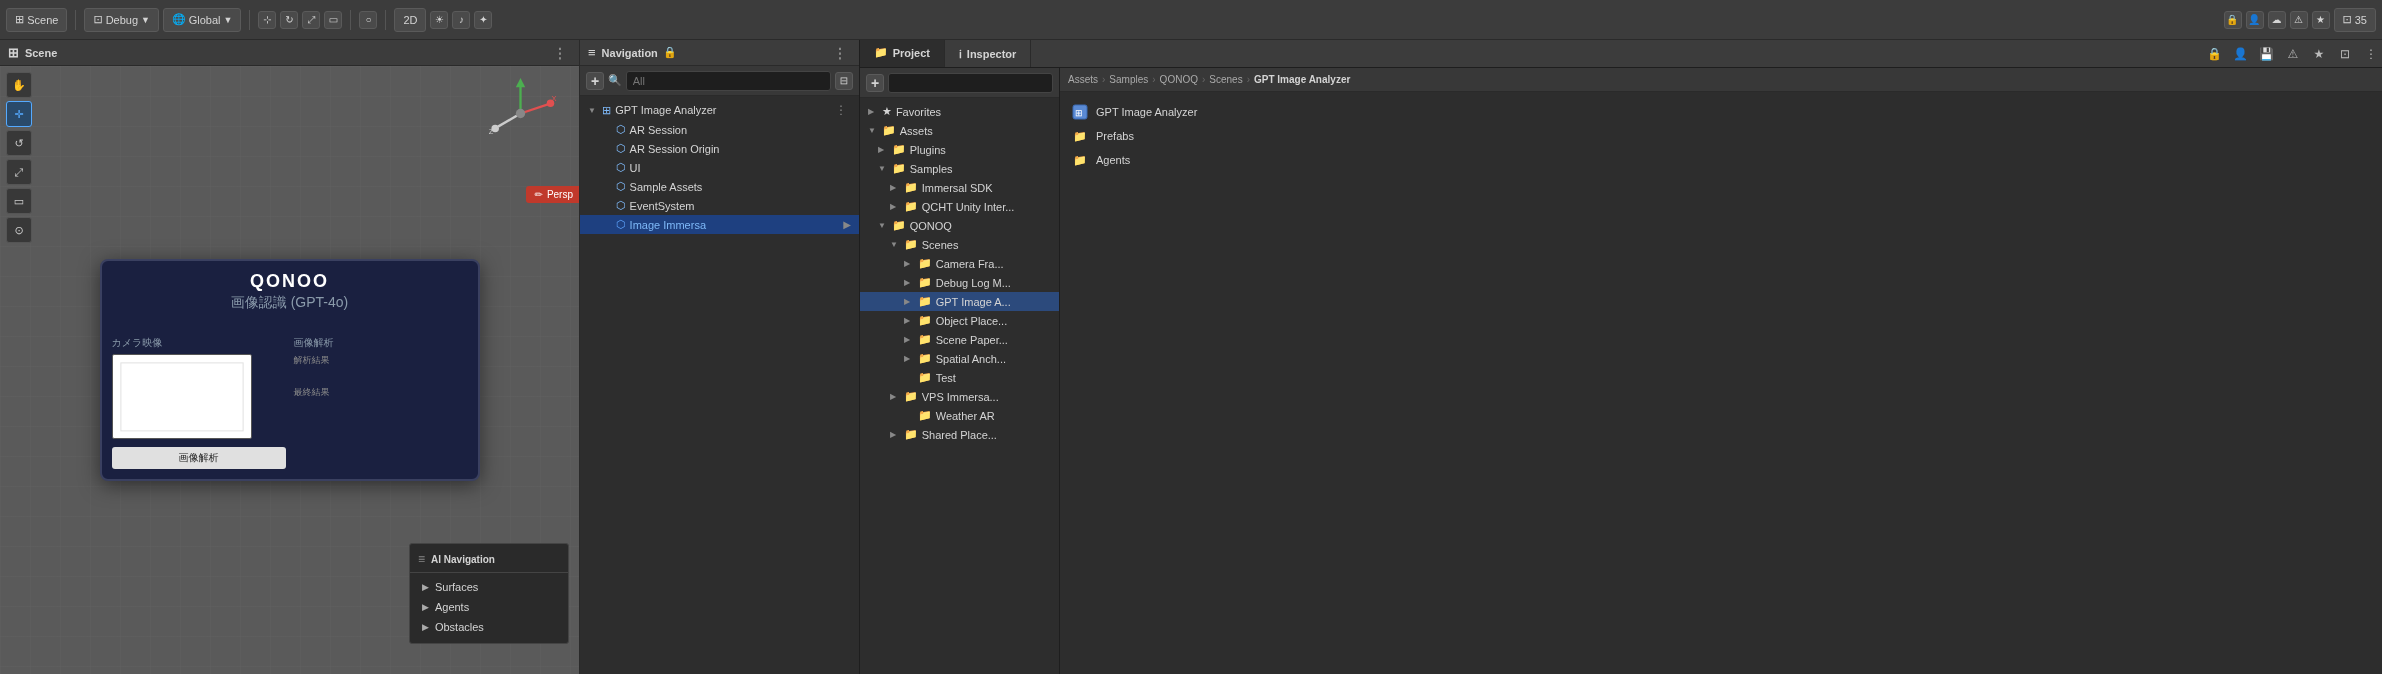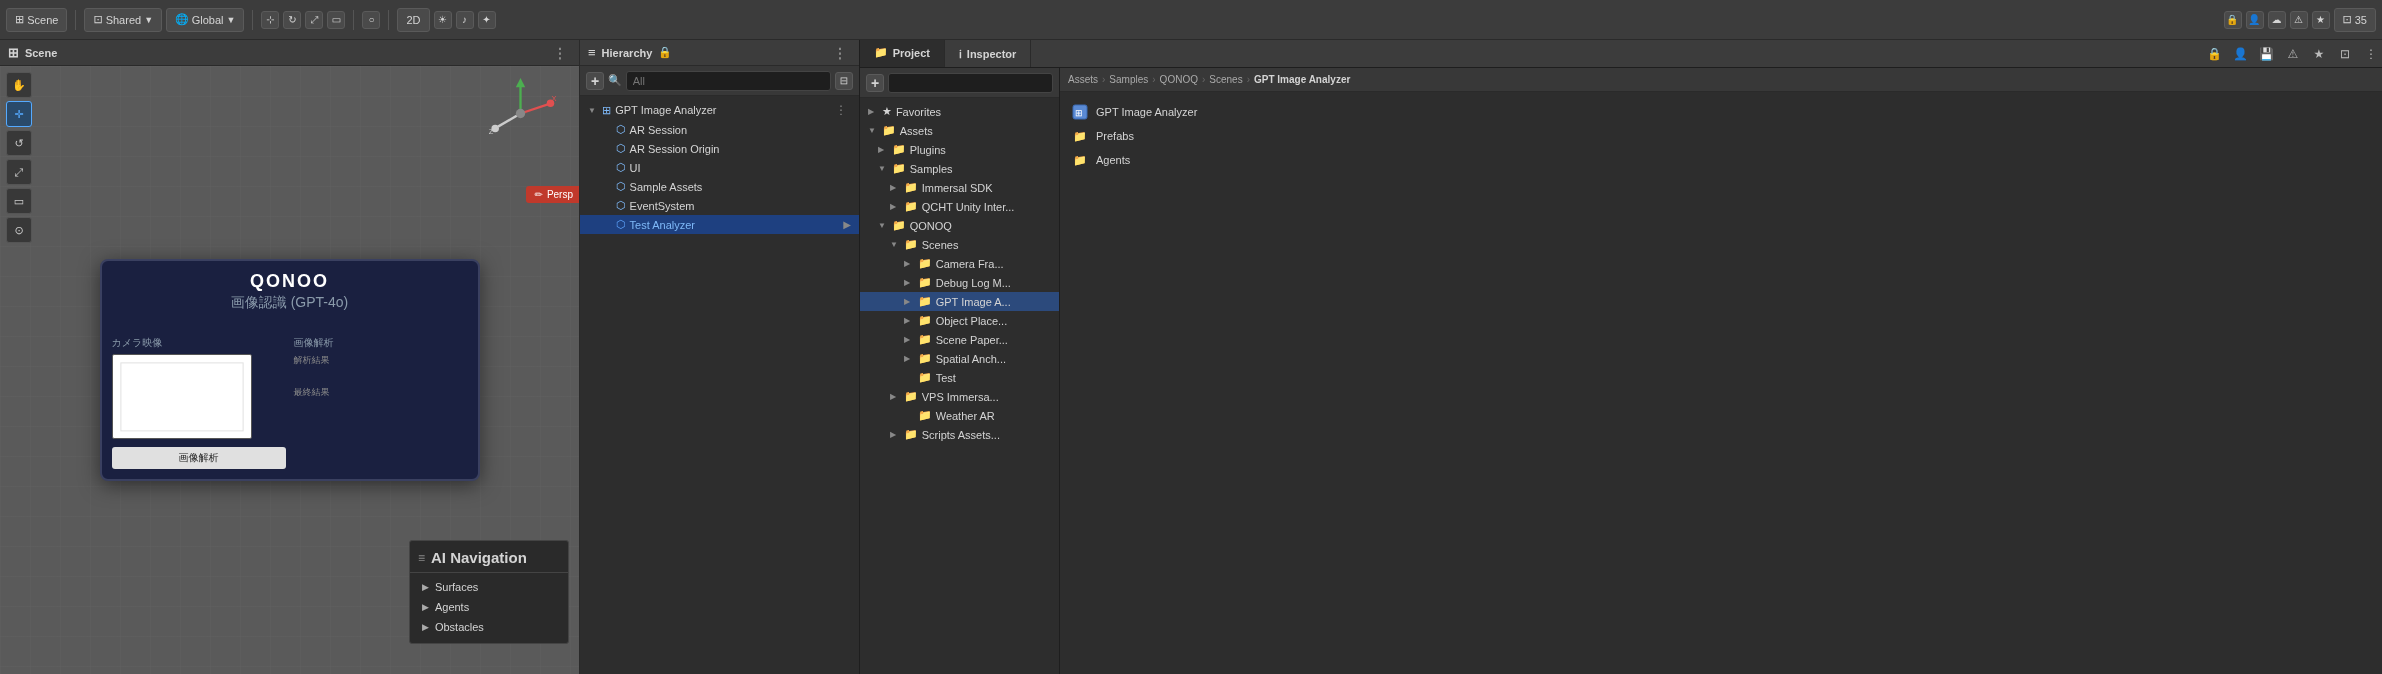--- a/index.html
+++ b/index.html
@@ -251,21 +251,21 @@
     }
     .ai-nav-header {
       display: flex;
       align-items: center;
       gap: 6px;
       padding: 2px 8px 6px;
       border-bottom: 1px solid #444;
       margin-bottom: 4px;
     }
     .ai-nav-title {
-      font-size: 15px;
+      font-size: 10px;
       font-weight: 600;
       color: #d4d4d4;
     }
     .ai-nav-item {
       display: flex;
       align-items: center;
       gap: 6px;
       padding: 4px 12px;
       font-size: 11px;
       cursor: pointer;
@@ -502,21 +502,21 @@
 
   <div class="toolbar-btn">
     <span style="font-size:11px;">⊞</span>
     <span>Scene</span>
   </div>
 
   <div class="toolbar-sep"></div>
 
   <div class="toolbar-btn">
     <span>⊡</span>
-    <span>Shared</span>
+    <span>Debug</span>
     <span style="font-size:9px;">▼</span>
   </div>
 
   <div class="toolbar-btn">
     <span>🌐</span>
     <span>Global</span>
     <span style="font-size:9px;">▼</span>
   </div>
 
   <div class="toolbar-sep"></div>
@@ -637,21 +637,21 @@
           <span class="expand-arrow">▶</span>
           <span>Obstacles</span>
         </div>
       </div>
     </div>
   </div>
 
   <div class="hierarchy-panel">
     <div class="panel-header">
       <span class="panel-header-icon">≡</span>
-      <span>Hierarchy</span>
+      <span>Navigation</span>
       <span class="lock-icon">🔒</span>
       <span class="dots-btn">⋮</span>
     </div>
     <div class="h-toolbar">
       <div class="toolbar-icon" style="font-size:14px;font-weight:bold;">+</div>
       <span style="color:#888;font-size:11px;">🔍</span>
       <input class="h-search" placeholder="All" style="">
       <div class="toolbar-icon">⊟</div>
     </div>
     <div class="h-tree">
@@ -689,21 +689,21 @@
 
       <div class="h-tree-item h-indent-1">
         <span class="expand-tri"> </span>
         <span class="h-item-icon ar-icon">⬡</span>
         <span>EventSystem</span>
       </div>
 
       <div class="h-tree-item h-indent-1 active">
         <span class="expand-tri"> </span>
         <span class="h-item-icon img-icon">⬡</span>
-        <span style="color:#7eb8f7;">Test Analyzer</span>
+        <span style="color:#7eb8f7;">Image Immersa</span>
         <span style="margin-left:auto;color:#888;font-size:10px;">▶</span>
       </div>
     </div>
   </div>
 
   <div class="right-panel">
     <div class="right-tabs">
       <div class="right-tab active">
         <span>📁</span>
         <span>Project</span>
@@ -830,21 +830,21 @@
 
           <div class="p-item p-indent-3">
             <span class="expand-tri"> </span>
             <span class="folder-icon">📁</span>
             <span>Weather AR</span>
           </div>
 
           <div class="p-item p-indent-2">
             <span class="expand-tri">▶</span>
             <span class="folder-icon">📁</span>
-            <span>Scripts Assets...</span>
+            <span>Shared Place...</span>
           </div>
         </div>
       </div>
 
       <div class="inspector-panel">
         <div class="breadcrumb-bar">
           <span style="cursor:pointer;">Assets</span>
           <span class="breadcrumb-sep">›</span>
           <span style="cursor:pointer;">Samples</span>
           <span class="breadcrumb-sep">›</span>

